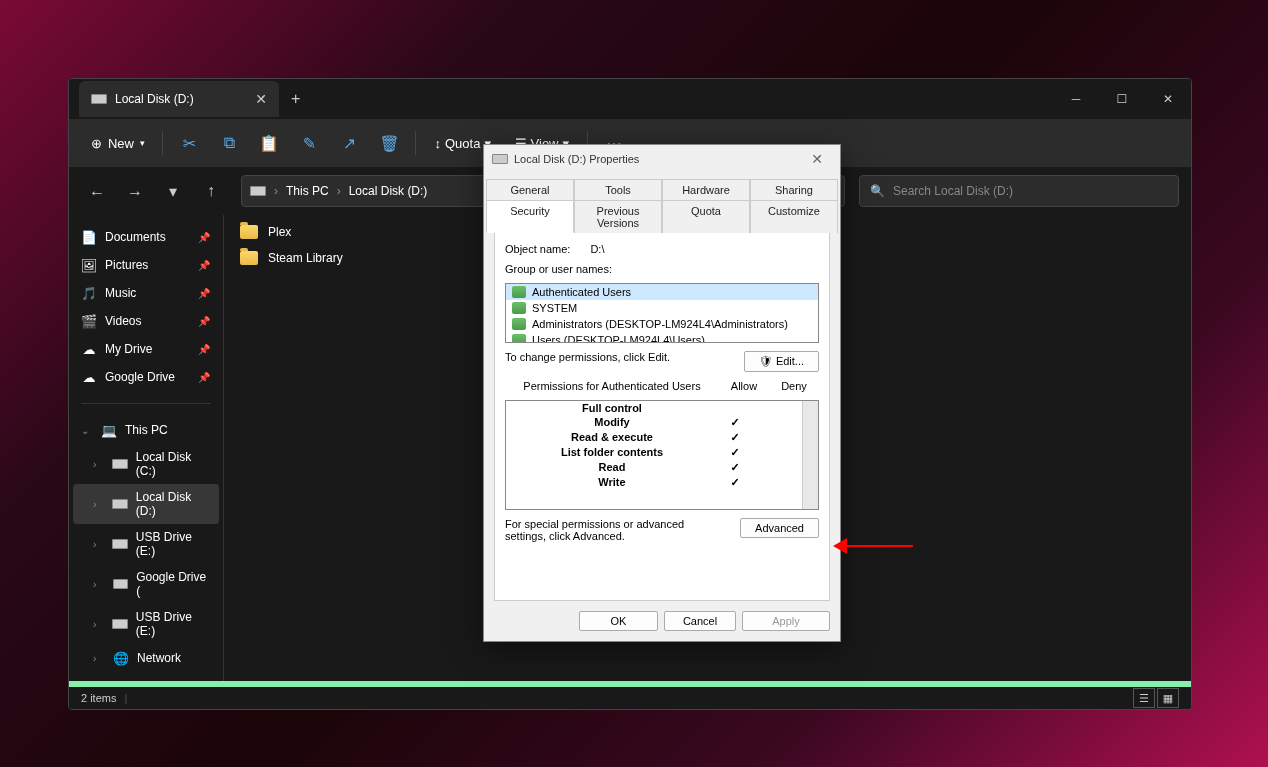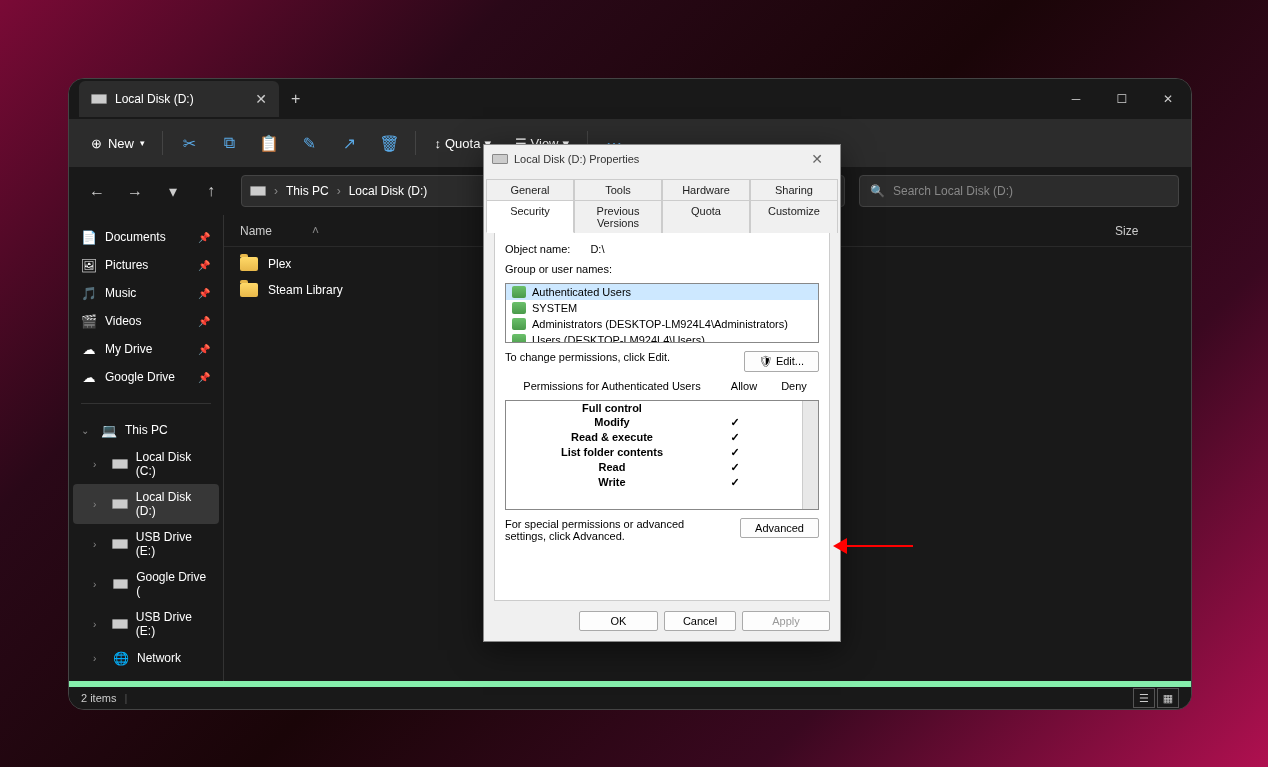--- a/index.html
+++ b/index.html
@@ -1,17 +1,17 @@
 <!DOCTYPE html>
 <html><head>
 <meta charset="utf-8">
 <style>
 *{box-sizing:border-box;margin:0;padding:0;font-family:"Segoe UI",Arial,sans-serif}
 body{width:1268px;height:767px;background:linear-gradient(135deg,#7a0a36 0%,#2a0818 25%,#1a0508 50%,#3a0820 75%,#b01050 100%);position:relative;overflow:hidden}
-.explorer{position:absolute;left:68px;top:78px;width:1124px;height:632px;background:#191919;border:1px solid #444;border-radius:16px;display:flex;flex-direction:column;overflow:hidden}
+.explorer{position:absolute;left:68px;top:78px;width:1124px;height:632px;background:#191919;border:1px solid #444;border-radius:4px;display:flex;flex-direction:column;overflow:hidden}
 .titlebar{height:40px;display:flex;align-items:center;background:#191919}
 .tab{display:flex;align-items:center;gap:8px;height:36px;padding:0 12px;background:#2c2c2c;border-radius:6px 6px 0 0;margin-left:10px;color:#fff;font-size:12px;min-width:200px}
 .tab-close{margin-left:auto;color:#ccc;cursor:pointer;font-size:14px}
 .new-tab{color:#ccc;padding:0 12px;font-size:16px;cursor:pointer}
 .window-controls{margin-left:auto;display:flex}
 .wc{width:46px;height:40px;display:flex;align-items:center;justify-content:center;color:#ccc;cursor:pointer;font-size:12px}
 .toolbar{height:48px;display:flex;align-items:center;padding:0 12px;gap:4px;background:#2c2c2c}
 .new-btn{display:flex;align-items:center;gap:6px;padding:6px 10px;color:#fff;font-size:13px;border-radius:4px;cursor:pointer}
 .tb-icon{width:36px;height:36px;display:flex;align-items:center;justify-content:center;color:#5aa9e6;cursor:pointer;border-radius:4px}
 .tb-sep{width:1px;height:24px;background:#444;margin:0 4px}
@@ -186,27 +186,20 @@
           <span>USB Drive (E:)</span>
         </div>
       <div class="sb-item" style="padding-left:20px">
           <span class="sb-expand">›</span>
           <span class="sb-icon">🌐</span>
           <span>Network</span>
         </div>
     </div>
 
     <div class="main">
-      <div class="columns">
-        <div class="col-name">
-            <span>Name</span>
-            <span style="color:#888">˄</span>
-          </div>
-        <div style="margin-left:auto;width:60px">Size</div>
-      </div>
       <div class="files">
         <div class="file-row">
             <span class="folder-icon"></span>
             <span>Plex</span>
           </div>
         <div class="file-row">
             <span class="folder-icon"></span>
             <span>Steam Library</span>
           </div>
       </div>

